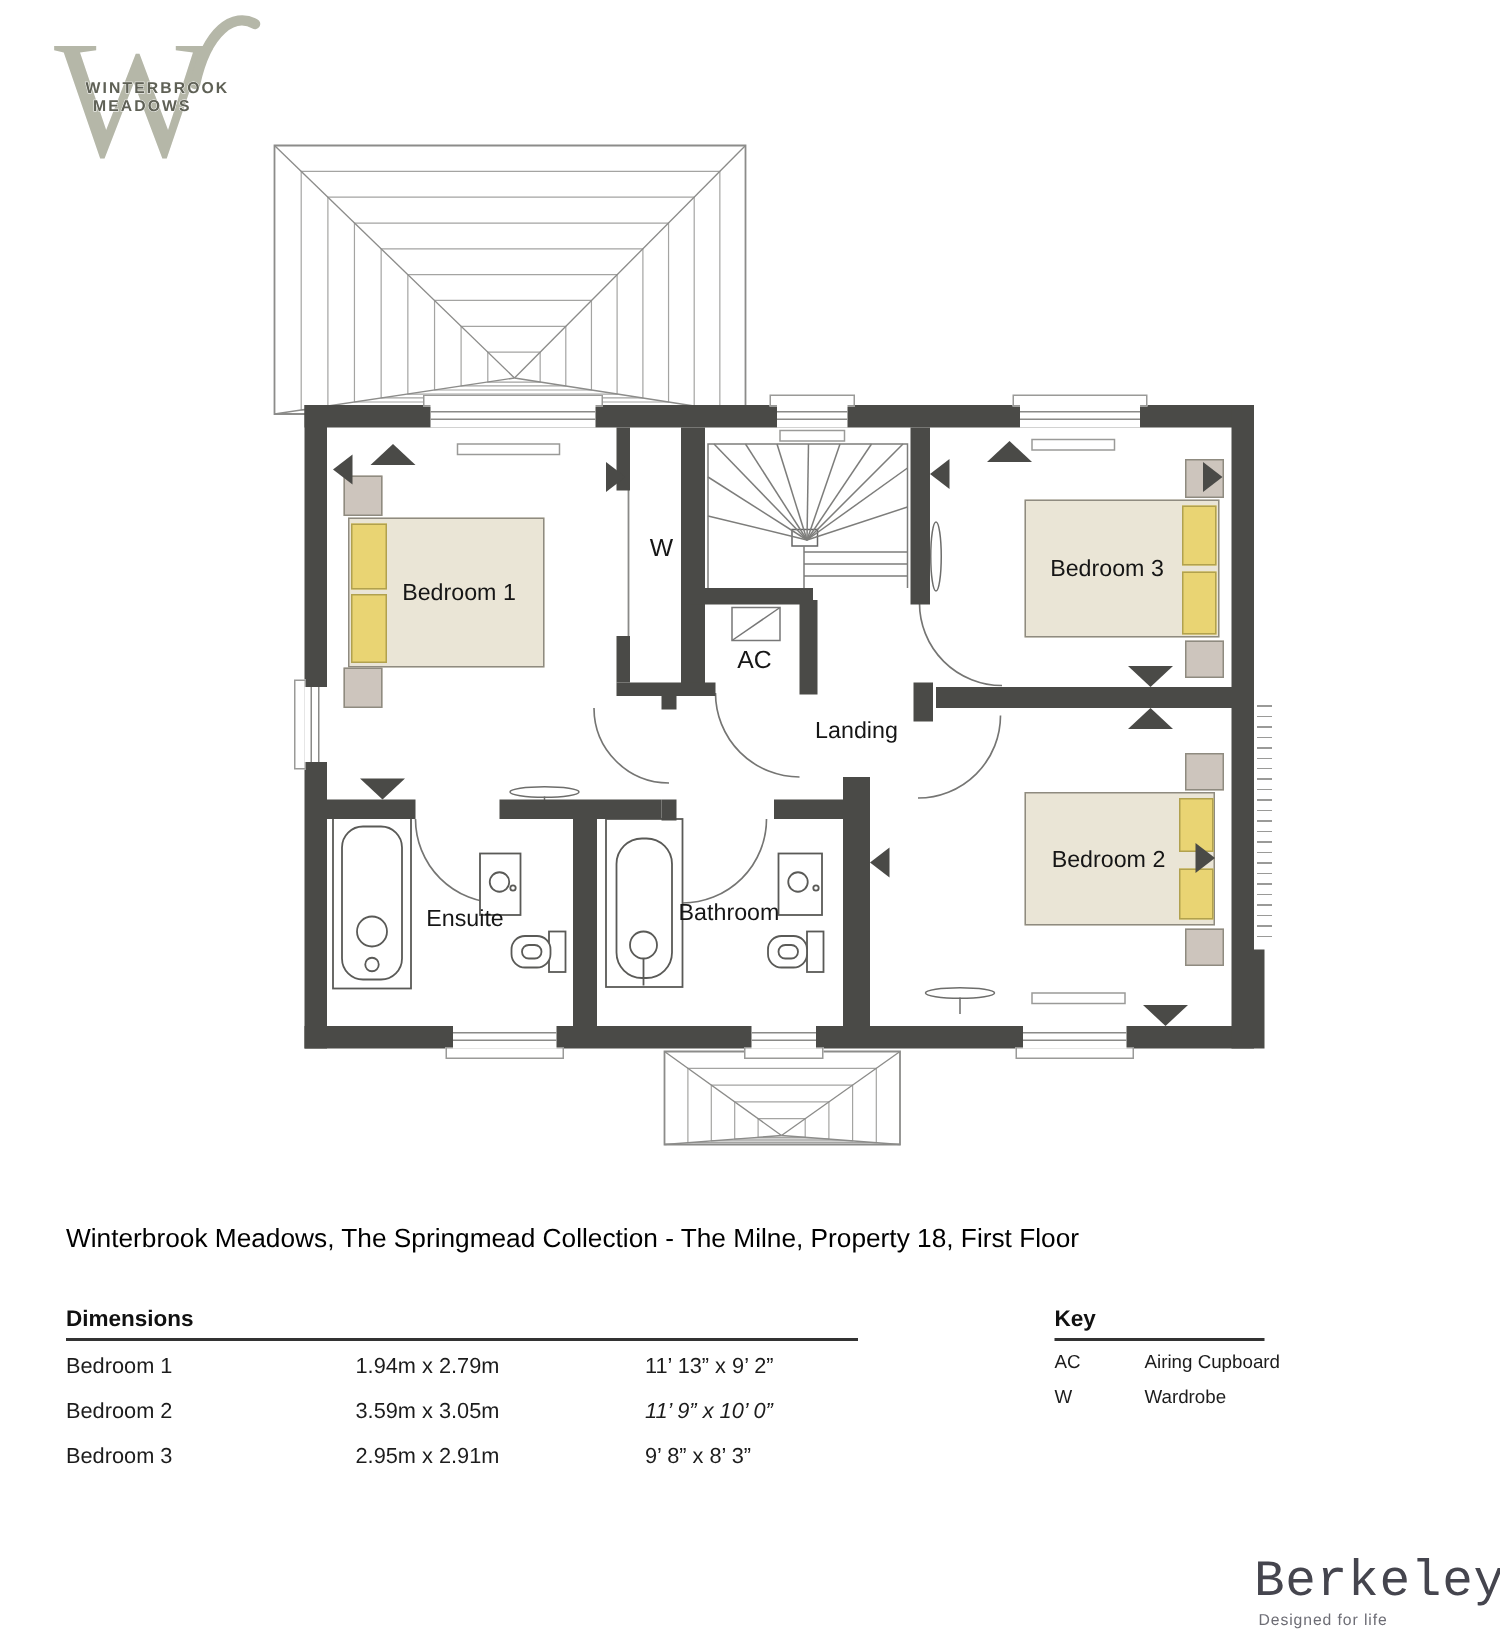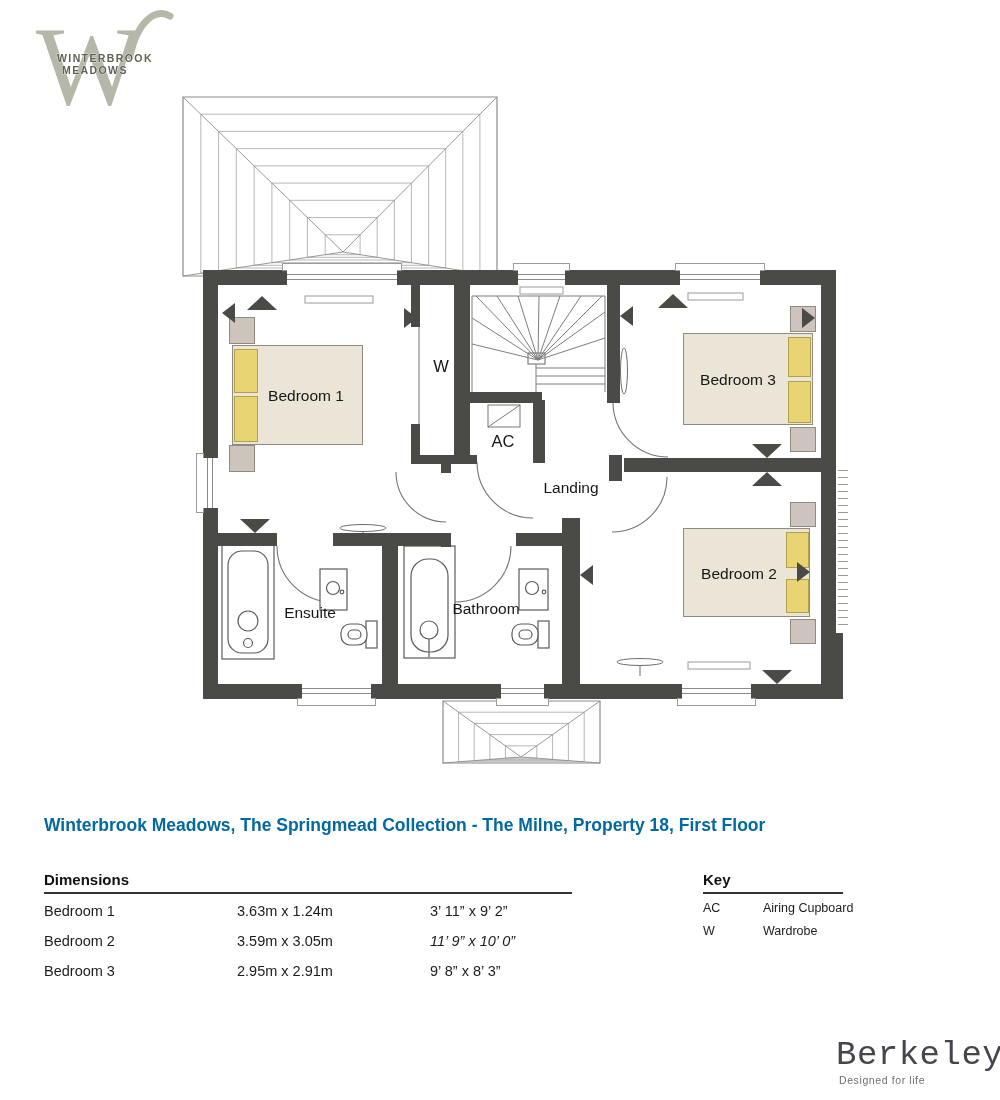--- a/index.html
+++ b/index.html
@@ -19,21 +19,21 @@
   .bed{position:absolute;background:var(--bed,#eae5d6);border:1.5px solid #8f8b80;box-sizing:border-box;}
   .pillow{position:absolute;background:var(--pillow,#e9d473);border:1px solid #b1a14e;box-sizing:border-box;}
   .stand{position:absolute;background:var(--side-table,#cdc5bd);border:1px solid #8f8b80;box-sizing:border-box;}
   .tri{position:absolute;width:0;height:0;}
   .tri-up{border-left:15px solid transparent;border-right:15px solid transparent;border-bottom:14px solid var(--wall,#4a4a47);}
   .tri-down{border-left:15px solid transparent;border-right:15px solid transparent;border-top:14px solid var(--wall,#4a4a47);}
   .tri-left{border-top:10px solid transparent;border-bottom:10px solid transparent;border-right:13px solid var(--wall,#4a4a47);}
   .tri-right{border-top:10px solid transparent;border-bottom:10px solid transparent;border-left:13px solid var(--wall,#4a4a47);}
   .rlabel{position:absolute;transform:translate(-50%,-50%);font-size:15.5px;color:#161616;white-space:nowrap;}
   .mlabel{position:absolute;transform:translate(-50%,-50%);font-size:16.5px;color:#161616;white-space:nowrap;}
-  #title{position:absolute;left:44px;top:815px;font-size:17.5px;font-weight:bold;color:#0369a1;white-space:nowrap;}
+  #title{position:absolute;left:44px;top:815px;font-size:17.5px;font-weight:normal;color:#000000;white-space:nowrap;}
   .sec-head{position:absolute;font-size:15px;font-weight:bold;color:#111;}
   .rule{position:absolute;height:1.5px;background:#333;}
   .dimtxt{position:absolute;font-size:14.5px;color:#1c1c1c;white-space:nowrap;}
   .keytxt{position:absolute;font-size:12.5px;color:#1c1c1c;white-space:nowrap;}
   #berkeley{position:absolute;left:836px;top:1036px;font-family:Liberation Mono, monospace;
             font-size:34px;color:#45454e;letter-spacing:0.5px;}
   #tagline{position:absolute;left:839px;top:1074px;font-size:10.5px;color:#6d6d75;letter-spacing:0.6px;}
   svg text.brand{font-family:"Liberation Sans", sans-serif;font-weight:bold;fill:#5f6156;
                  paint-order:stroke;stroke:#ffffff;stroke-width:0.6px;}
 </style>
@@ -250,22 +250,22 @@
   <span class="rlabel" style="left:300px;top:613px;padding-left:20px;">Ensuite</span>
   <span class="rlabel" style="left:486px;top:609px;">Bathroom</span>
   <span class="mlabel" style="left:441px;top:366px;">W</span>
   <span class="mlabel" style="left:503px;top:441px;">AC</span>
 
   <div id="title">Winterbrook Meadows, The Springmead Collection - The Milne, Property 18, First Floor</div>
 
   <div class="sec-head" style="left:44px;top:871px;">Dimensions</div>
   <div class="rule" style="left:44px;top:892px;width:528px;"></div>
   <div class="dimtxt" style="left:44px;top:903px;">Bedroom 1</div>
-  <div class="dimtxt" style="left:237px;top:903px;">3.63m x 1.24m</div>
-  <div class="dimtxt" style="left:430px;top:903px;">3’ 11” x 9’ 2”</div>
+  <div class="dimtxt" style="left:237px;top:903px;">1.94m x 2.79m</div>
+  <div class="dimtxt" style="left:430px;top:903px;">11’ 13” x 9’ 2”</div>
   <div class="dimtxt" style="left:44px;top:933px;">Bedroom 2</div>
   <div class="dimtxt" style="left:237px;top:933px;">3.59m x 3.05m</div>
   <div class="dimtxt" style="left:430px;top:933px;font-style:italic;">11’ 9” x 10’ 0”</div>
   <div class="dimtxt" style="left:44px;top:963px;">Bedroom 3</div>
   <div class="dimtxt" style="left:237px;top:963px;">2.95m x 2.91m</div>
   <div class="dimtxt" style="left:430px;top:963px;text-align:right;">9’ 8” x 8’ 3”</div>
 
   <div class="sec-head" style="left:703px;top:871px;">Key</div>
   <div class="rule" style="left:703px;top:892px;width:140px;"></div>
   <div class="keytxt" style="left:703px;top:901px;">AC</div>

